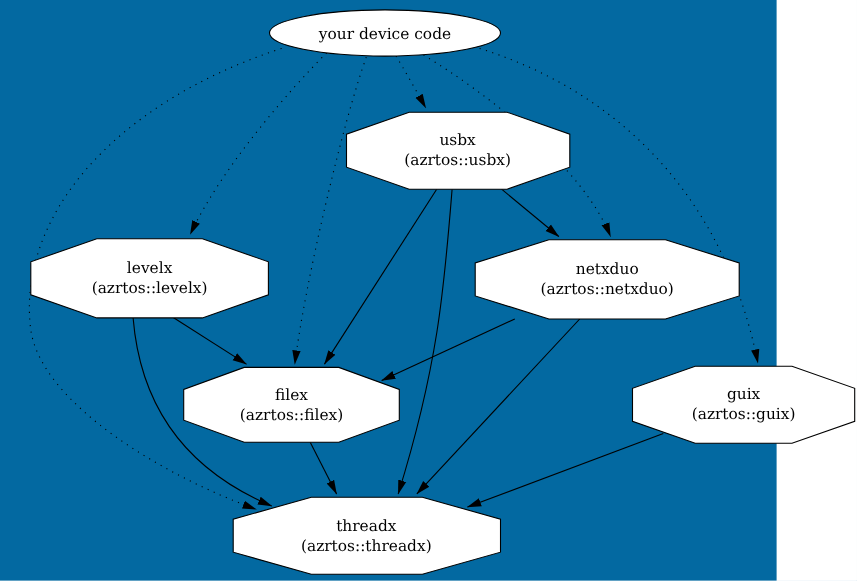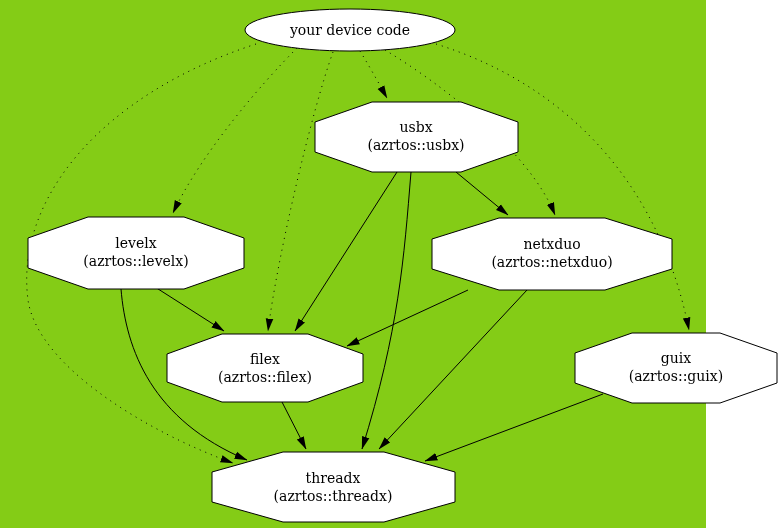--- a/index.html
+++ b/index.html
@@ -1,18 +1,18 @@
 <!DOCTYPE html>
 <html><head>
 <meta charset="utf-8">
 <style>
   html, body { margin: 0; padding: 0; background: #ffffff; }
   .canvas {
     width: 706px; height: 528px;
-    position: relative; background: #84cc16;
+    position: relative; background: #0369a1;
     font-family: "DejaVu Serif", serif;
   }
   svg { display: block; }
   text {
     font-family: "DejaVu Serif", serif;
     font-size: 14px;
     fill: #000000;
     text-anchor: middle;
   }
   .edge { fill: none; stroke: #000000; stroke-width: 1; }

